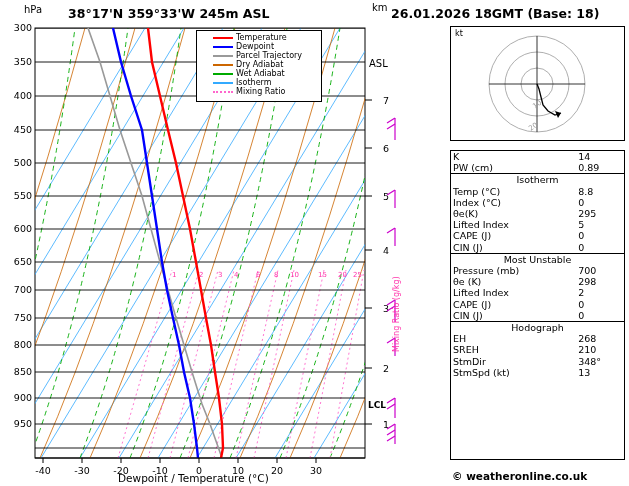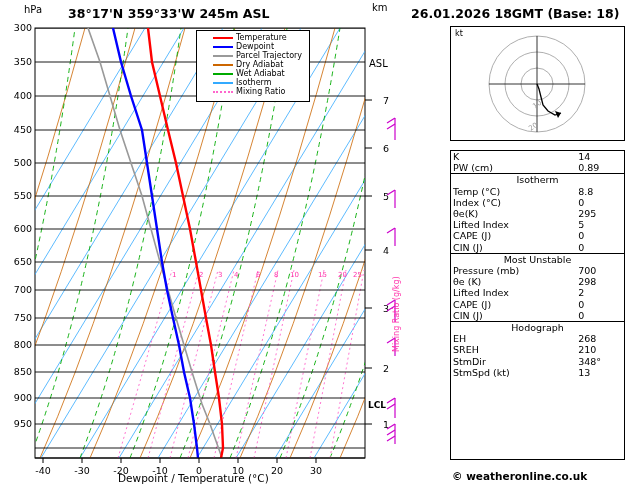--- a/index.html
+++ b/index.html
@@ -24,21 +24,21 @@
 </style>
 </head>
 <body>
 
 <div id="root">
 
   <div class="abs sm" style="left:4px;top:4px;padding-left:20px;">hPa</div>
   <div class="abs ttl" style="left:68px;top:6px;">38°17'N 359°33'W 245m ASL</div>
   <div class="abs sm" style="left:372px;top:2px;">km</div>
   <div class="abs sm" style="left:369px;top:14px;margin-top:44px;">ASL</div>
-  <div class="abs ttl" style="left:411px;top:6px;">26.01.2026 18GMT (Base: 18)</div>
+  <div class="abs ttl" style="left:391px;top:6px;">26.01.2026 18GMT (Base: 18)</div>
 
   <svg class="abs" style="left:0;top:0;" width="400" height="486">
     <defs>
       <clipPath id="plotclip">
           <rect x="35" y="28" width="330" height="430"></rect>
         </clipPath>
     </defs>
     <rect x="35" y="28" width="330" height="430" fill="#ffffff" stroke="#000000" stroke-width="1"></rect>
 
     <g clip-path="url(#plotclip)">
@@ -229,21 +229,21 @@
   </svg>
 
   <div class="abs xsm" style="left:368px;top:400px;font-weight:bold;">LCL</div>
 
   <div class="abs tiny rot" style="left:392px;top:352px;color:#ff33aa;">Mixing Ratio (g/kg)</div>
 
   <div class="abs sm" style="left:452px;top:470px;font-size:10.5px;font-weight:bold;">© weatheronline.co.uk</div>
 
   <div class="abs sm" style="left:118px;top:472px;font-size:10.5px;">Dewpoint / Temperature (°C)</div>
 
-  <div class="abs legendbox" style="left:196px;top:30px;width:114px;height:72px;padding-left:16px;">
+  <div class="abs legendbox" style="left:196px;top:30px;width:126px;height:72px;padding-left:16px;">
     <div class="lgrow">
       <span class="lgline" style="border-top-color:#ff0000;"></span>
       <span class="lglab">Temperature</span>
     </div>
     <div class="lgrow">
       <span class="lgline" style="border-top-color:#0000ff;"></span>
       <span class="lglab">Dewpoint</span>
     </div>
     <div class="lgrow">
       <span class="lgline" style="border-top-color:#999999;"></span>

